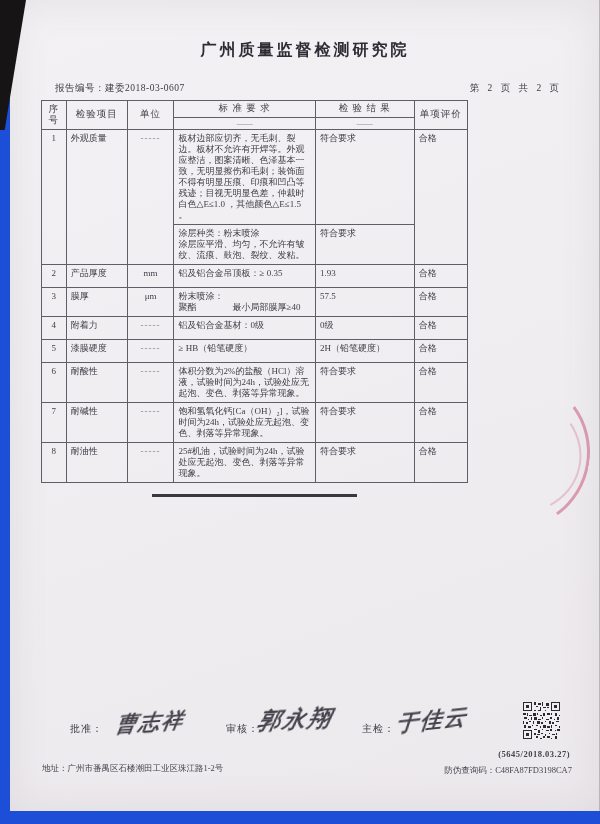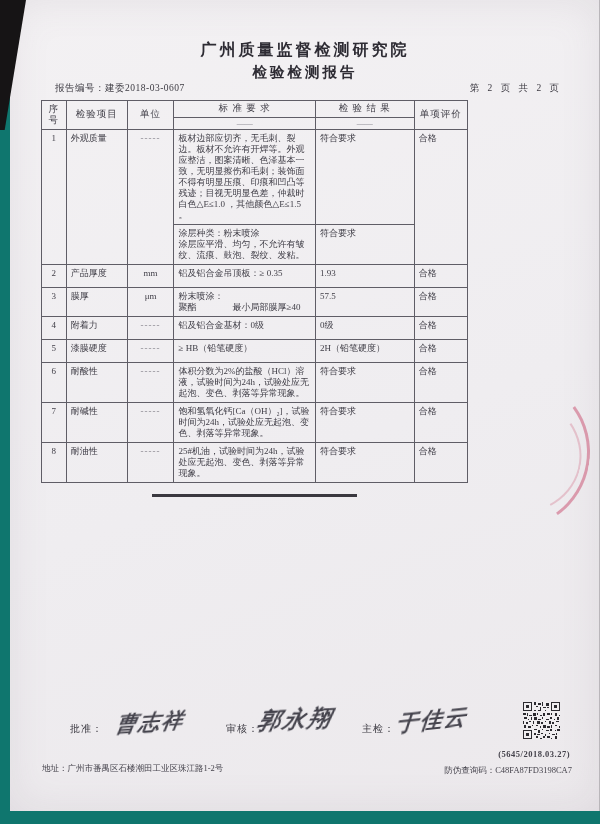--- a/index.html
+++ b/index.html
@@ -1,16 +1,16 @@
 <!DOCTYPE html>
 <html><head>
 <meta charset="utf-8">
 <style>
   html,body{margin:0;padding:0;background:#141213;}
-  .viewport{position:relative;width:600px;height:824px;overflow:hidden;background:#0f766e;
+  .viewport{position:relative;width:600px;height:824px;overflow:hidden;background:#1d4ed8;
     font-family:"Liberation Serif","DejaVu Serif",serif;}
   .paper{position:absolute;left:10px;top:0;right:0;bottom:13px;
     background:linear-gradient(160deg,#f3f1f3 0%,#efedf0 55%,#ece9ec 100%);
     color:#3f3d46;overflow:hidden;box-shadow:inset 0 0 40px rgba(120,110,120,.12);}
   .corner-shadow{position:absolute;left:0;top:0;width:26px;height:130px;background:#161415;
     clip-path:polygon(0 0,100% 0,18% 100%,0 100%);}
   .right-hairline{position:absolute;right:0;top:0;bottom:13px;width:1px;background:#b9b6ba;}
 
   .title-block{position:absolute;left:0;top:40px;width:100%;text-align:center;color:#2d2b33;}
   .title-line1{font-size:16px;font-weight:bold;letter-spacing:3px;}
@@ -60,21 +60,20 @@
     transform:rotate(14deg);pointer-events:none;}
 </style>
 </head>
 <body>
 
 <div class="viewport">
   <div class="paper">
 
     <div class="title-block">
       <div class="title-line1">广州质量监督检测研究院</div>
-      <div class="title-line2">检验检测报告</div>
     </div>
 
     <div class="meta-row">
       <span class="report-no">报告编号：建委2018-03-0607</span>
       <span class="page-no">第 2 页 共 2 页</span>
     </div>
 
     <div class="table-wrap">
       <table>
         <colgroup>

